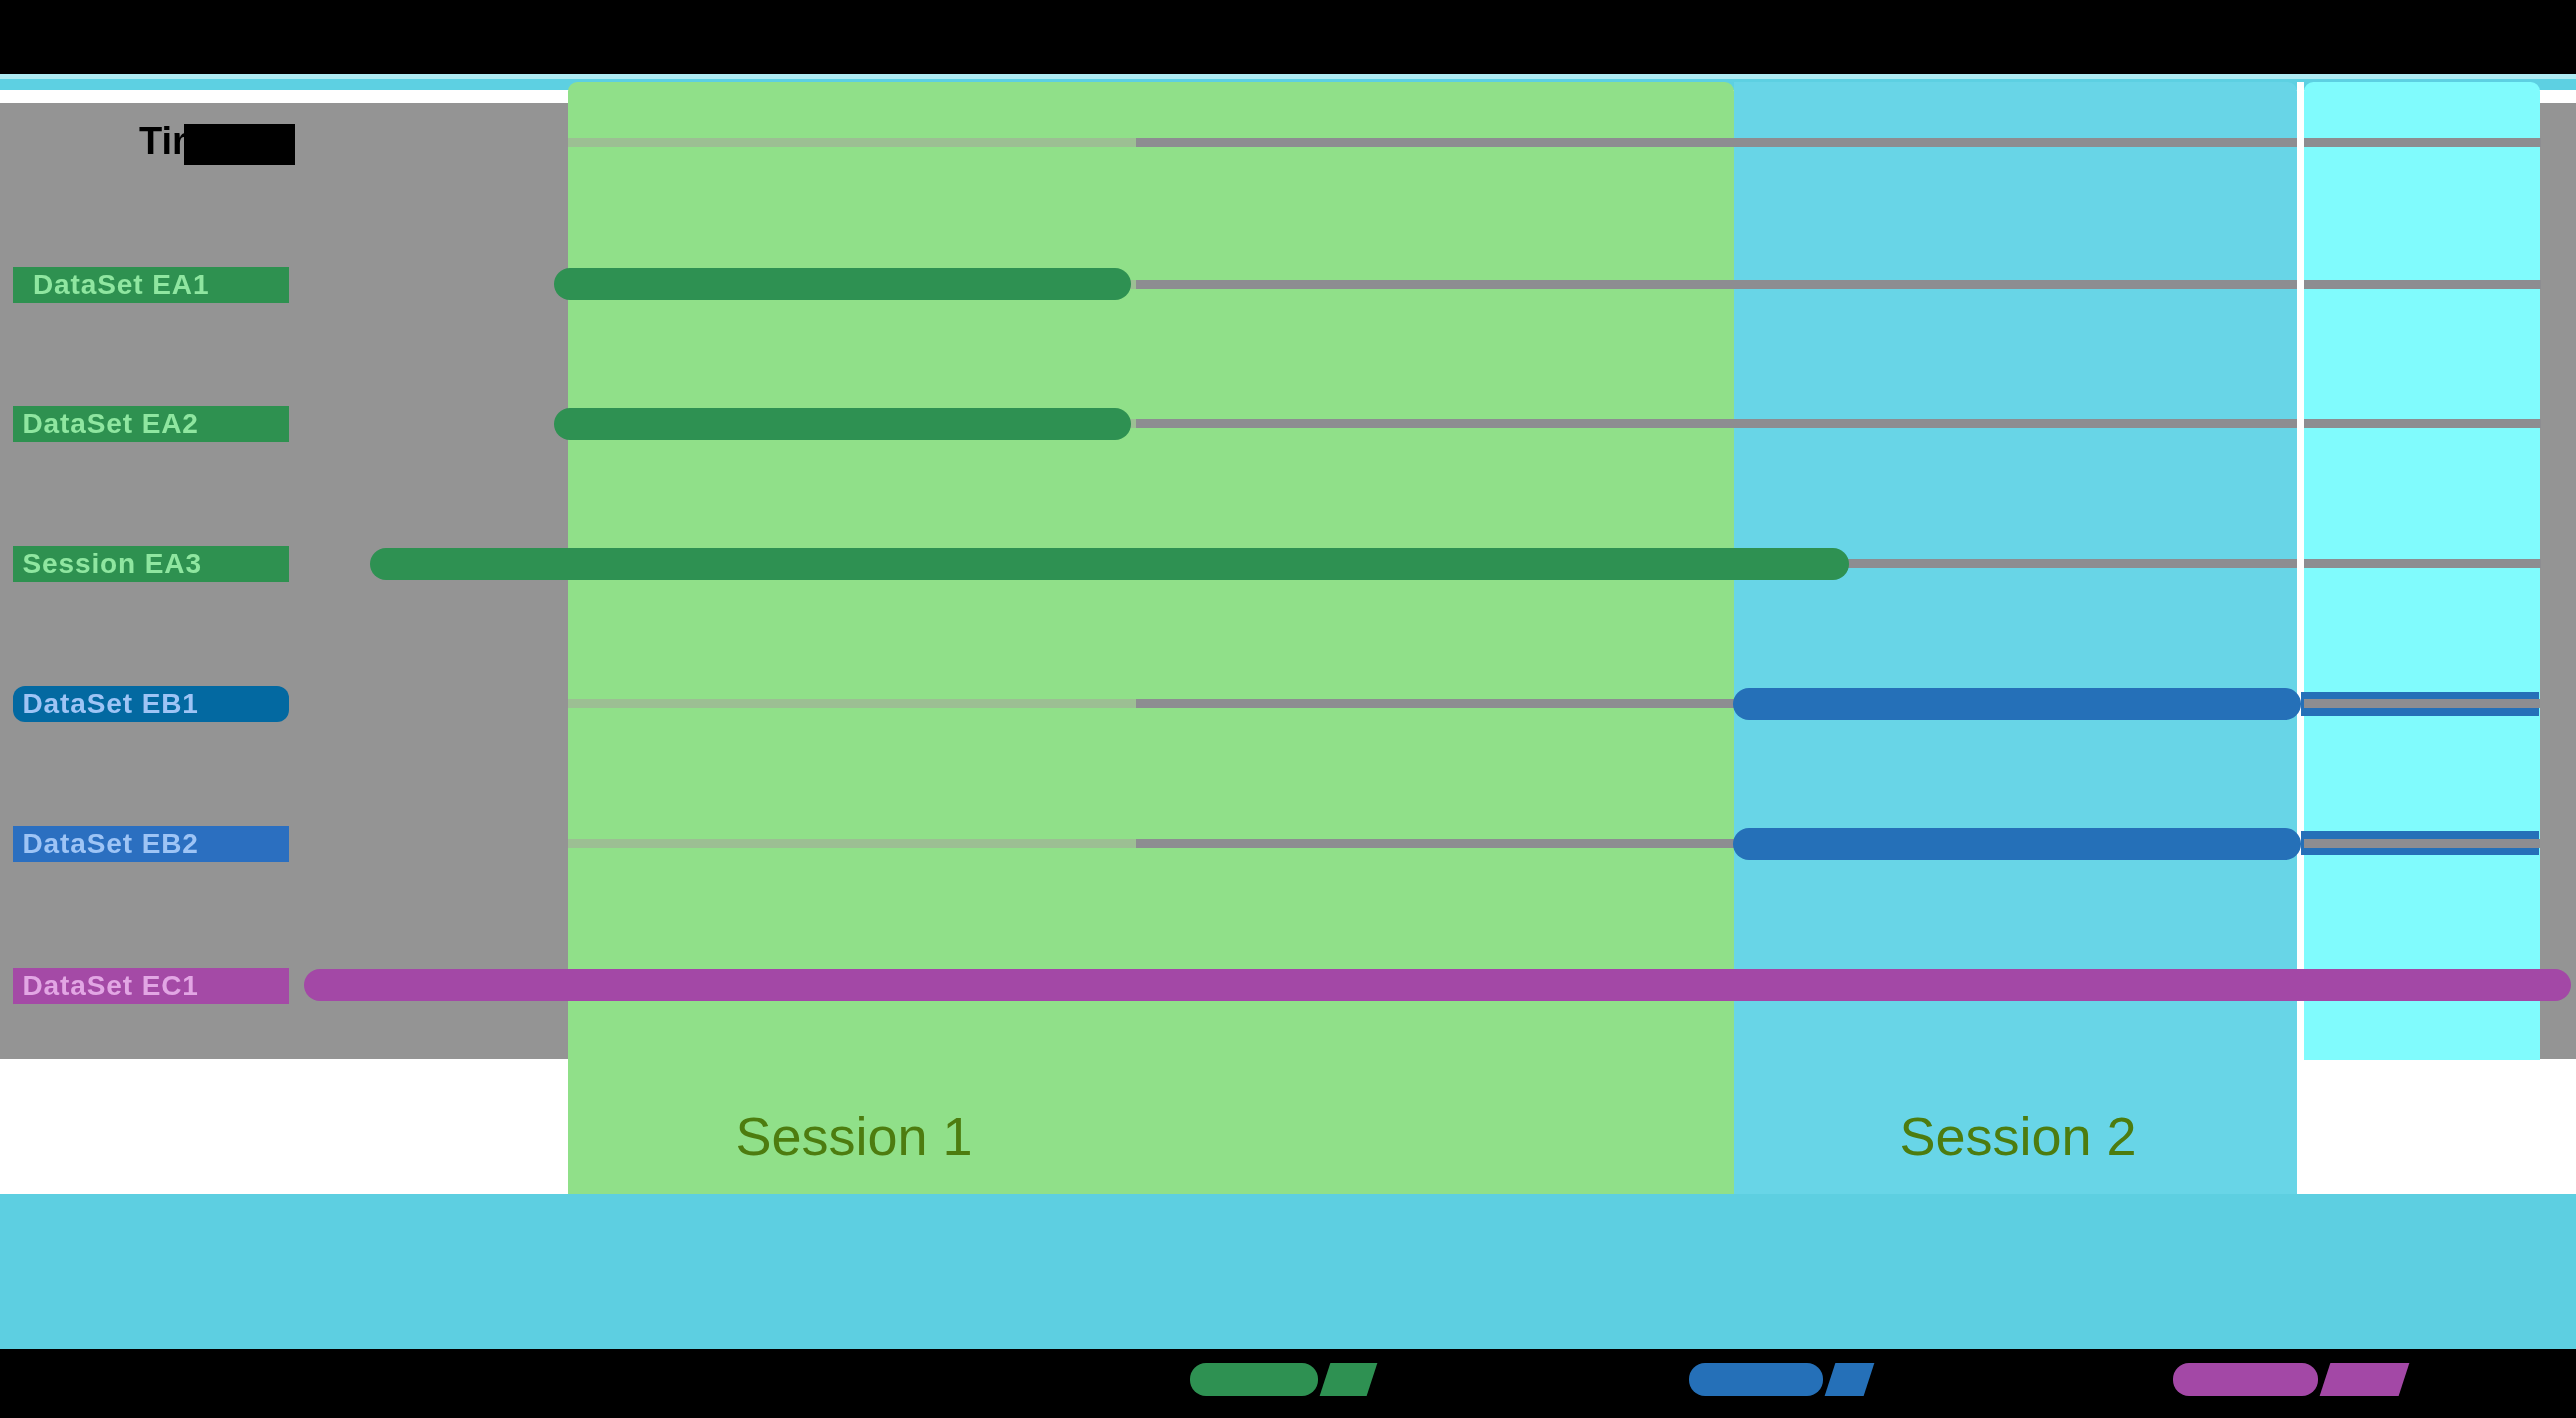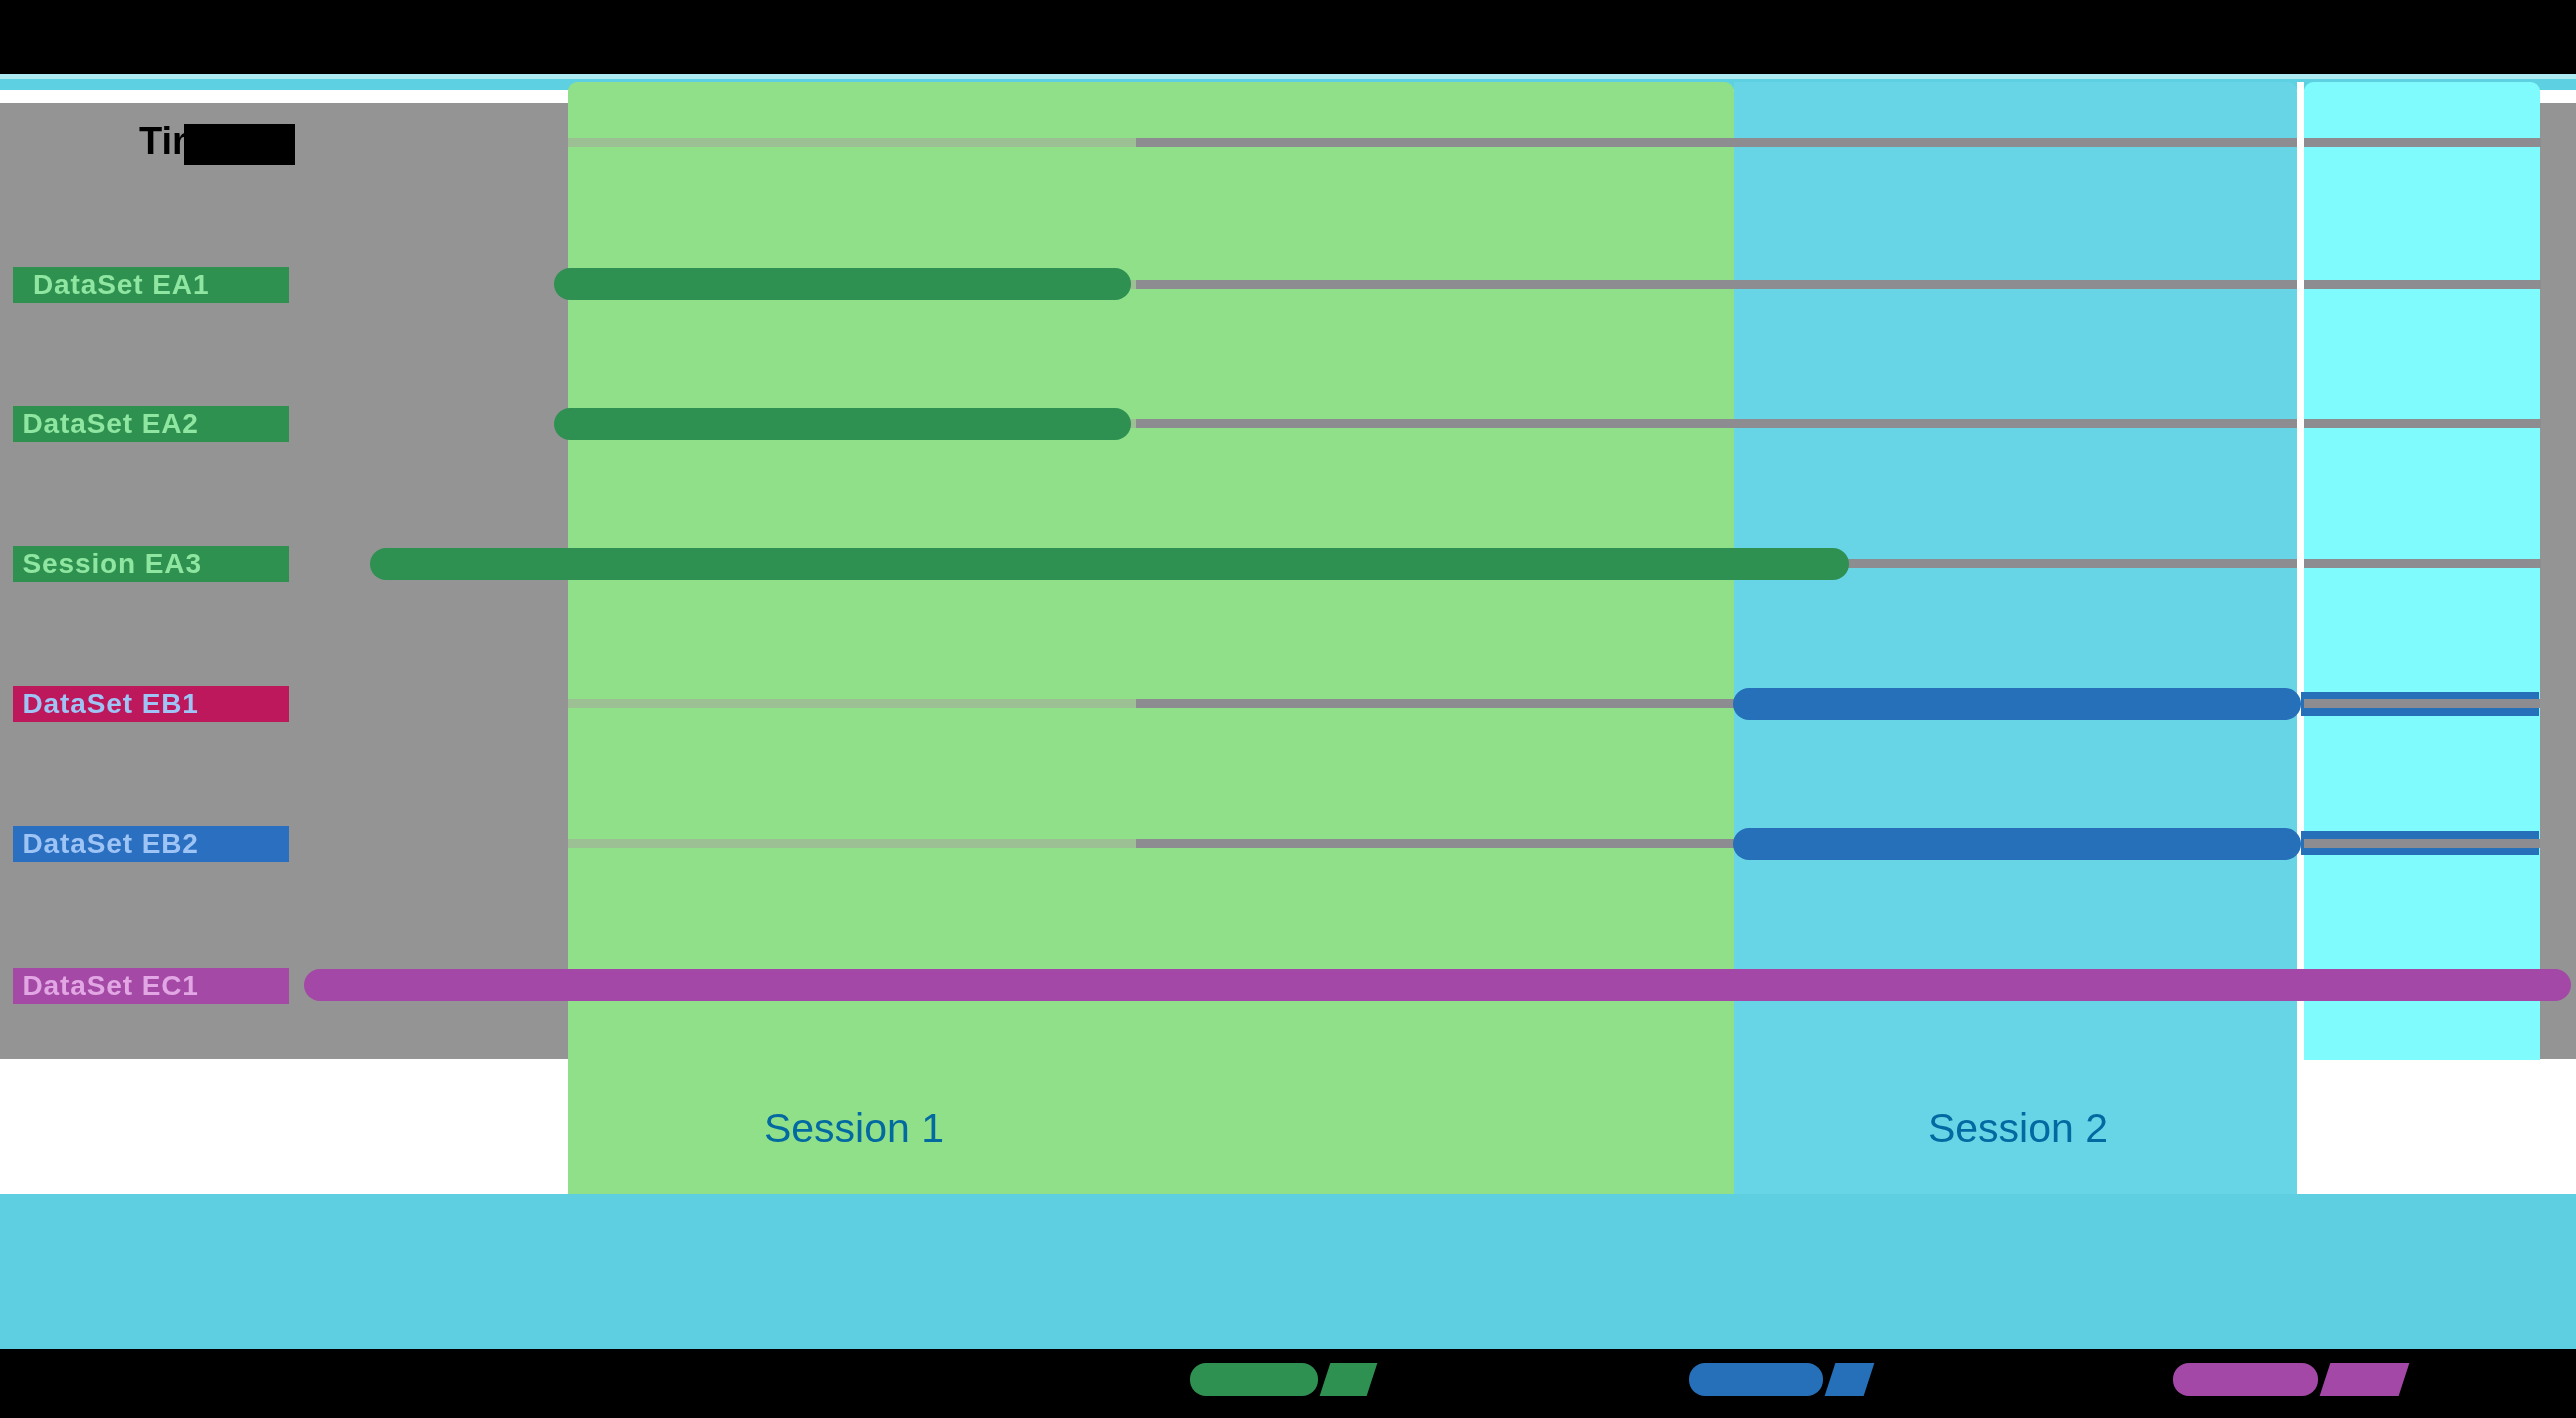--- a/index.html
+++ b/index.html
@@ -6,21 +6,21 @@
   #canvas{position:relative;width:2576px;height:1419px;overflow:hidden;
           font-family:"Liberation Sans", sans-serif;background:#ffffff;}
   .abs{position:absolute;}
   .bar{position:absolute;height:32px;border-radius:16px;}
   .gridseg{position:absolute;height:9.4px;}
   .rowlabel{position:absolute;height:36px;width:276px;left:13px;
             display:flex;align-items:center;padding-left:9.4px;box-sizing:border-box;
             font-size:28px;font-weight:700;letter-spacing:0.9px;
             background-image:repeating-linear-gradient(180deg,rgba(255,255,255,0.18) 0 1.9px,rgba(0,0,0,0) 1.9px 6.6px);}
   .sessionlabel{position:absolute;width:432px;text-align:center;
-                font-size:41px;color:#0369a1;}
+                font-size:54px;color:#4d7c0f;}
   .legendpill{position:absolute;height:33px;border-radius:16px;
               background-image:repeating-linear-gradient(180deg,rgba(255,255,255,0.25) 0 1.9px,rgba(0,0,0,0) 1.9px 5.6px);}
   .legendslash{position:absolute;height:33px;transform:skewX(-18deg);
                background-image:repeating-linear-gradient(180deg,rgba(255,255,255,0.35) 0 1.9px,rgba(0,0,0,0) 1.9px 5.6px);}
   .timelabel{position:absolute;left:139px;top:120px;font-size:38px;font-weight:600;color:#000;}
   .timecover{position:absolute;left:184px;top:124px;width:111px;height:41px;background:#000;}
 </style>
 </head>
 <body>
 
@@ -74,21 +74,21 @@
   <div class="abs" style="left:2304px;top:839px;width:236px;height:9.4px;background:#8d8d91;"></div>
 
   <div class="bar" style="left:304px;top:969px;width:2267px;background:#a348a6;"></div>
 
   <div class="timelabel">Time</div>
   <div class="timecover"></div>
 
   <div class="rowlabel" style="top:267px;background:#2e9150;color:#8fe6a0;padding-left:20px;">DataSet EA1</div>
   <div class="rowlabel" style="top:406px;background:#2e9150;color:#8fe6a0;">DataSet EA2</div>
   <div class="rowlabel" style="top:546px;background:#2e9150;color:#8fe6a0;">Session EA3</div>
-  <div class="rowlabel" style="top:686px;background:#be185d;color:#9ec4f5;">DataSet EB1</div>
+  <div class="rowlabel" style="top:686px;background:#0369a1;color:#9ec4f5;border-radius:12px;">DataSet EB1</div>
   <div class="rowlabel" style="top:826px;background:#2b6fc0;color:#9ec4f5;">DataSet EB2</div>
   <div class="rowlabel" style="top:968px;background:#a44aa6;color:#e2a6e4;">DataSet EC1</div>
 
   <div class="sessionlabel" style="left:638px;top:1105px;">Session 1</div>
   <div class="sessionlabel" style="left:1802px;top:1105px;">Session 2</div>
 
   <div class="abs" style="left:0;top:1194px;width:2576px;height:155px;background:#5dcfe1;"></div>
 
   <div class="abs" style="left:0;top:1349px;width:2576px;height:70px;background:#000;"></div>
 

